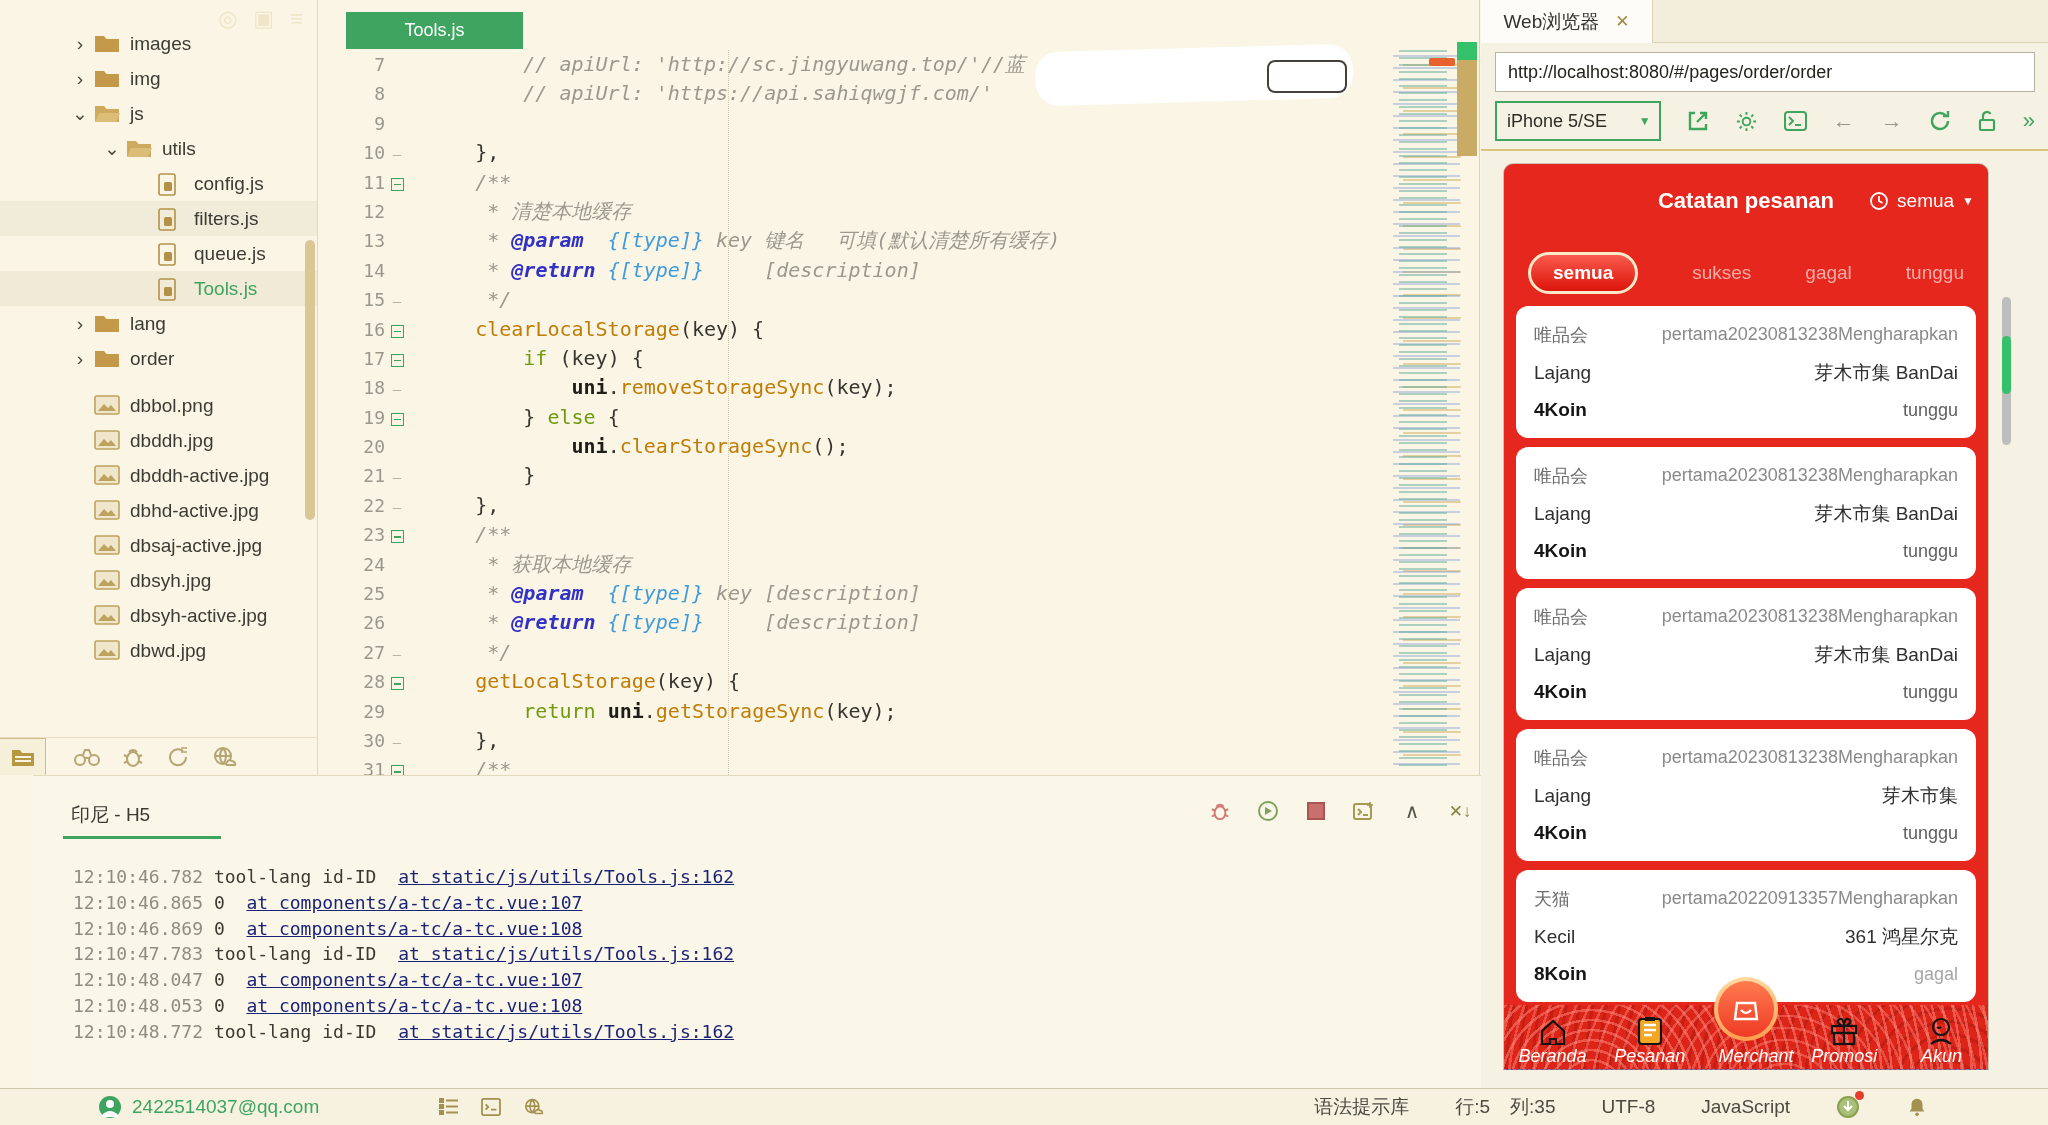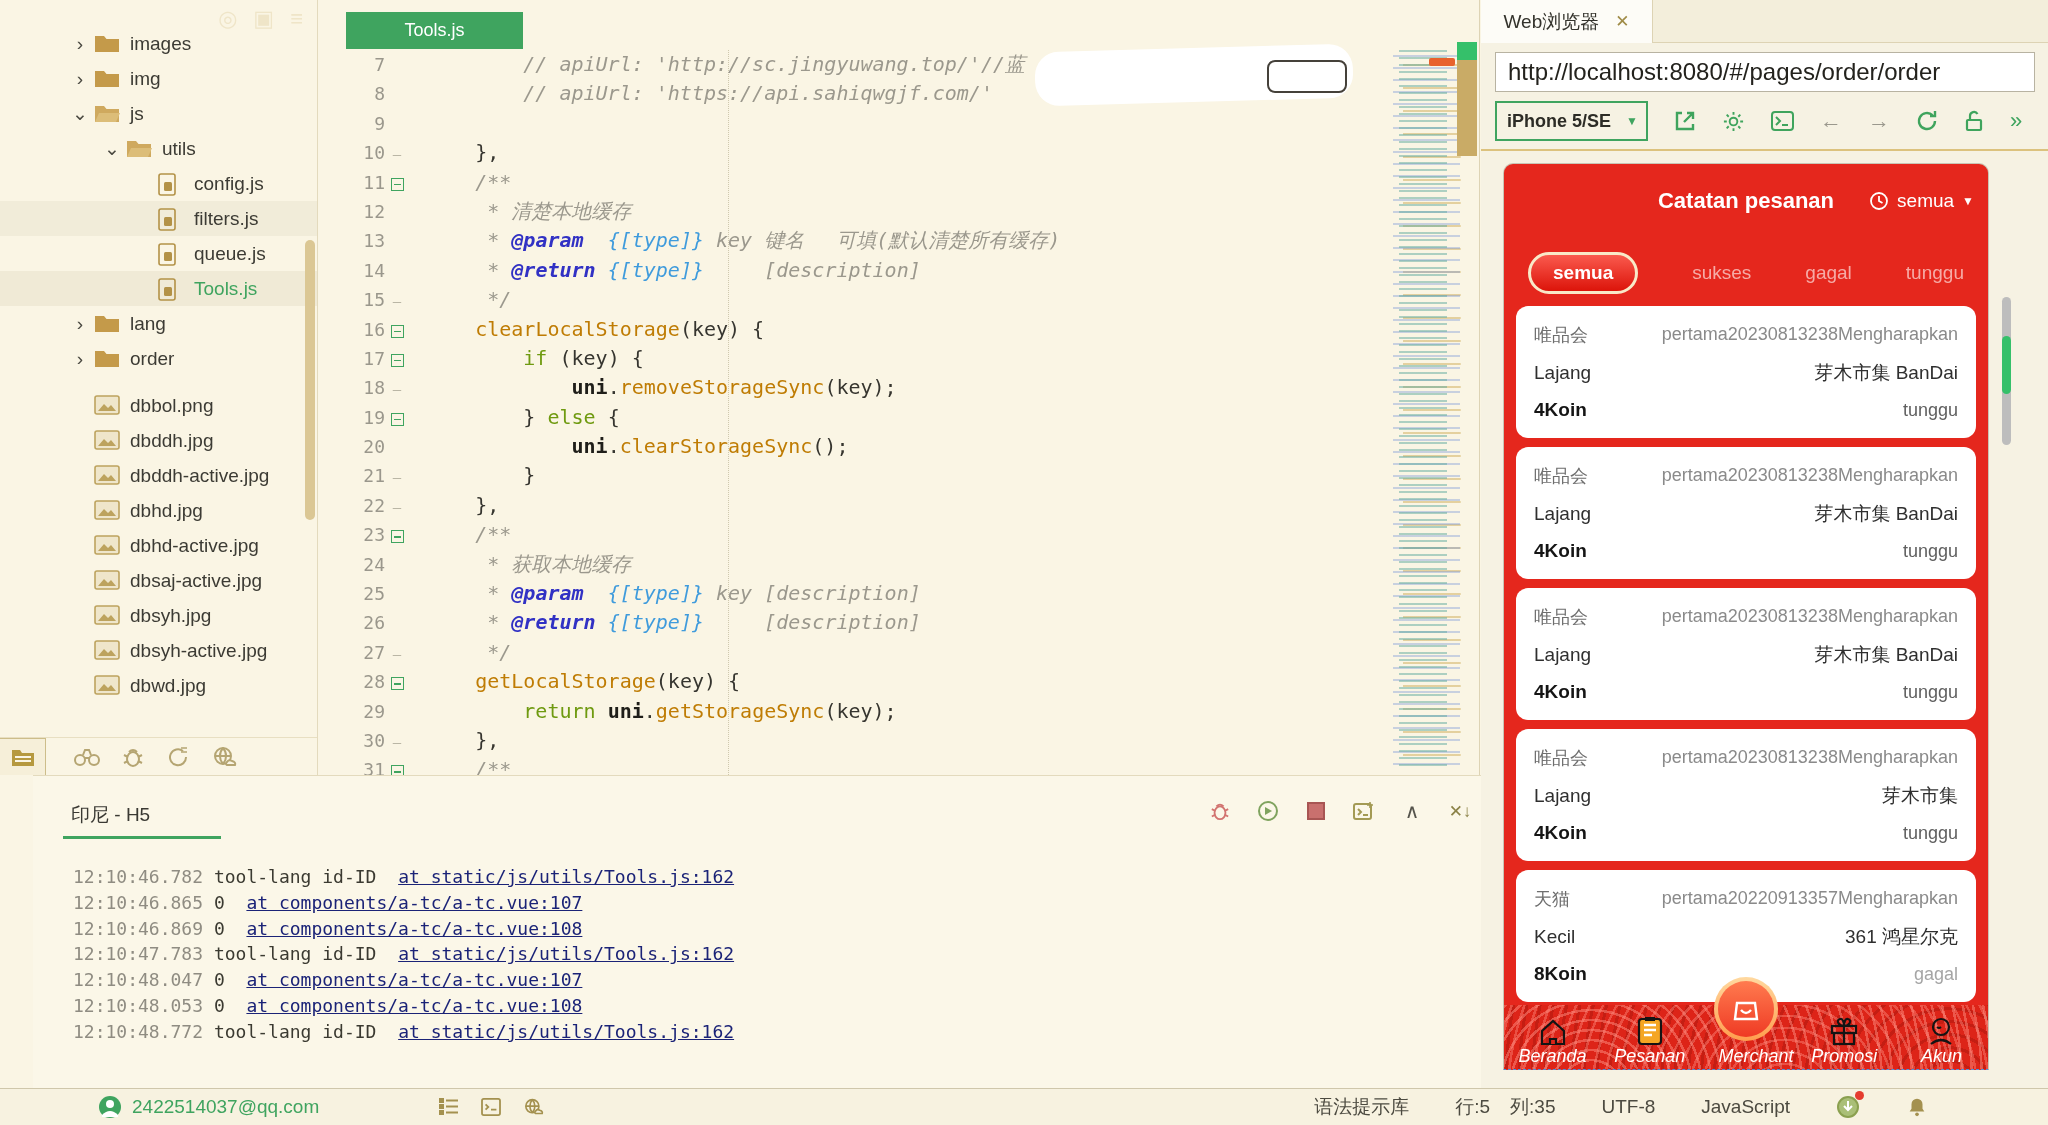--- a/index.html
+++ b/index.html
@@ -71,23 +71,23 @@
   .sb-it{color:#4c4a40;}
   .sb-bell{position:relative;color:#a4914f;}
   .sb-dl{position:relative;color:#8ba04f;}
   .sb-dl .dot{position:absolute;right:-4px;top:-4px;width:9px;height:9px;border-radius:50%;background:#e53c2e;}
 
   
   .browser{position:absolute;left:1481px;top:0;width:567px;height:1088px;background:#f6f2e3;}
   .btabbar{position:absolute;left:0;top:0;width:100%;height:43px;border-bottom:1px solid #ddd3b4;background:#f3eedb;}
   .btab{position:absolute;left:0;top:0;height:43px;width:172px;background:#fdfcf7;border-right:1px solid #ddd3b4;display:flex;align-items:center;justify-content:center;gap:16px;font-size:19px;color:#34332c;}
   .btab .x{color:#a08c48;font-size:17px;}
-  .burl{position:absolute;left:14px;top:52px;width:540px;height:40px;background:#fff;border:1px solid #b8b3a2;font-size:24px;color:#23221d;display:flex;align-items:center;padding-left:12px;}
+  .burl{position:absolute;left:14px;top:52px;width:540px;height:40px;background:#fff;border:1px solid #b8b3a2;font-size:18px;color:#23221d;display:flex;align-items:center;padding-left:12px;}
   .btools{position:absolute;left:14px;top:100px;width:540px;height:42px;display:flex;align-items:center;}
-  .bdevice{width:153px;height:40px;border:2px solid #3fa45f;display:flex;align-items:center;font-size:18px;color:#2d2c26;padding-left:10px;position:relative;font-weight:bold;}
+  .bdevice{width:166px;height:40px;border:2px solid #3fa45f;display:flex;align-items:center;font-size:18px;color:#2d2c26;padding-left:10px;position:relative;}
   .bdevice .caret{position:absolute;right:8px;color:#3fa45f;font-size:12px;}
   .btool-ic{margin-left:26px;font-size:22px;color:#3fa45f;display:flex;align-items:center;}
   .btool-ic.gray{color:#9a988d;}
   .bsep{position:absolute;left:0;top:149px;width:100%;height:2px;background:#dcc27e;}
 
   
   .phone{position:absolute;left:22px;top:163px;width:486px;height:907px;background:#e5271d;border:1px solid #c9c4b4;border-radius:10px 10px 0 0;overflow:hidden;border-bottom:1px dashed #4a90d9;}
   .ph-head{position:absolute;left:0;top:0;width:100%;height:76px;}
   .ph-title{position:absolute;left:0;right:0;top:24px;text-align:center;color:#fff;font-size:22px;font-weight:bold;}
   .ph-filter{position:absolute;right:14px;top:26px;display:flex;align-items:center;gap:8px;color:#fff;font-size:19px;}
@@ -261,30 +261,20 @@
           <span class="tlabel">dbddh-active.jpg</span>
         </div>
         <div class="trow" style="padding-left: 70px;">
           <span class="chev" style="font-size: 19px;"></span>
           <span class="ticon">
             <svg width="26" height="20" viewBox="0 0 26 20">
               <rect x="1" y="1" width="24" height="18" rx="2" fill="#efe6cb" stroke="#bda35e" stroke-width="1.6"></rect>
               <path d="M4 16 l6 -7 4 4 3 -3 5 6z" fill="#bda35e"></path>
             </svg>
           </span>
-          <span class="tlabel">dbhd.jpg</span>
-        </div>
-        <div class="trow" style="padding-left: 70px;">
-          <span class="chev" style="font-size: 19px;"></span>
-          <span class="ticon">
-            <svg width="26" height="20" viewBox="0 0 26 20">
-              <rect x="1" y="1" width="24" height="18" rx="2" fill="#efe6cb" stroke="#bda35e" stroke-width="1.6"></rect>
-              <path d="M4 16 l6 -7 4 4 3 -3 5 6z" fill="#bda35e"></path>
-            </svg>
-          </span>
           <span class="tlabel">dbhd-active.jpg</span>
         </div>
         <div class="trow" style="padding-left: 70px;">
           <span class="chev" style="font-size: 19px;"></span>
           <span class="ticon">
             <svg width="26" height="20" viewBox="0 0 26 20">
               <rect x="1" y="1" width="24" height="18" rx="2" fill="#efe6cb" stroke="#bda35e" stroke-width="1.6"></rect>
               <path d="M4 16 l6 -7 4 4 3 -3 5 6z" fill="#bda35e"></path>
             </svg>
           </span>

